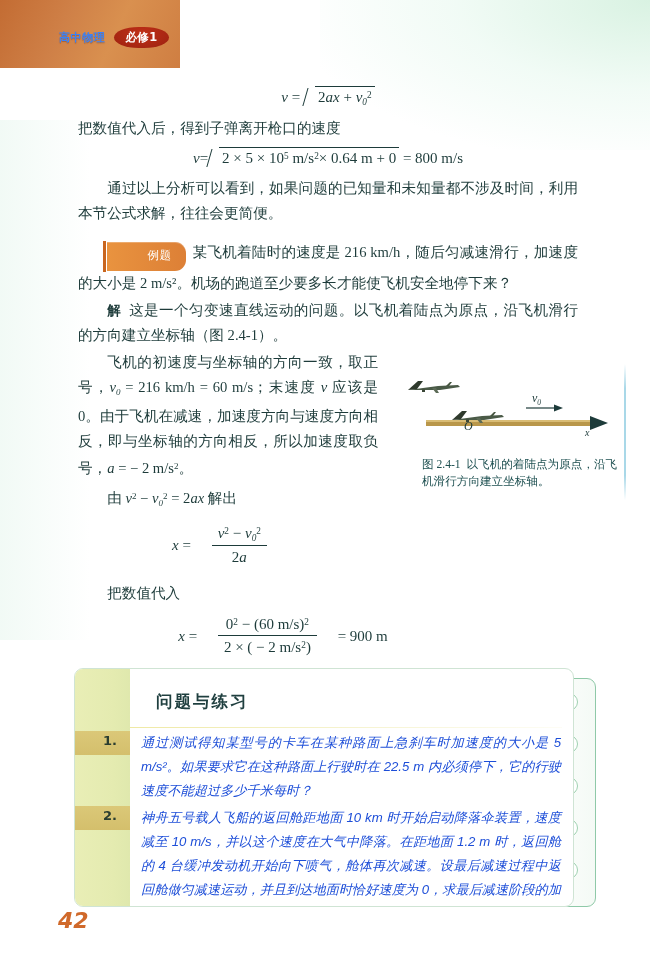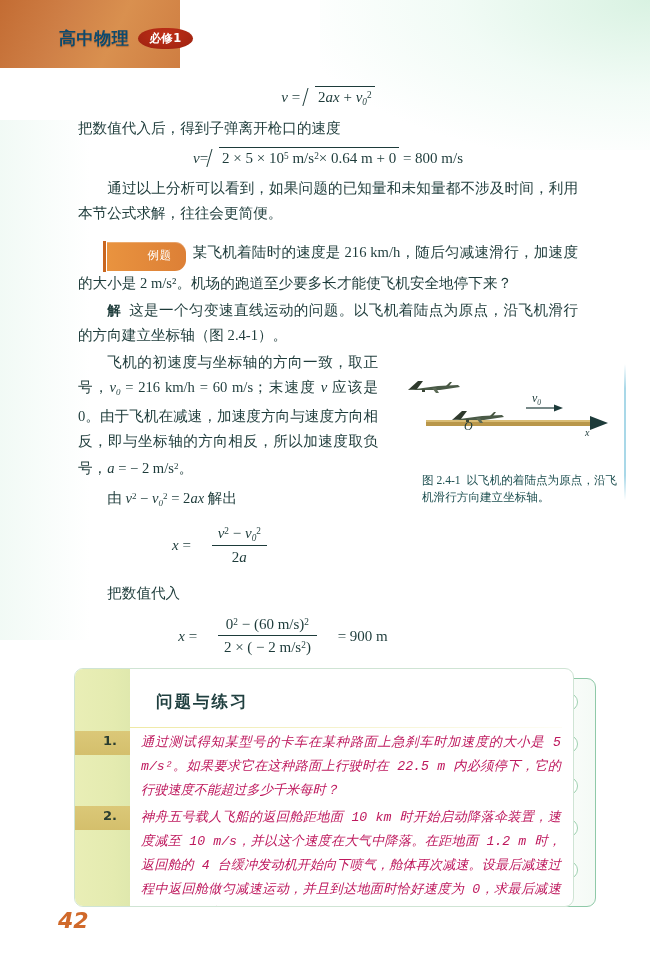--- a/index.html
+++ b/index.html
@@ -42,23 +42,23 @@
   .header-inner {
     position: absolute;
     left: 59px; top: 27px;
     display: flex;
     align-items: center;
     gap: 9px;
     white-space: nowrap;
   }
   .header-title {
     font-family: "DejaVu Sans", sans-serif;
-    font-size: 17px;
+    font-size: 11px;
     font-weight: bold;
-    color: #0c4a6e;
+    color: #3b82f6;
     letter-spacing: 0.6px;
     text-shadow: 0 1px 1px rgba(120,55,20,0.45);
   }
   .header-badge {
     display: inline-block;
     background: radial-gradient(ellipse at 50% 30%, #c02f17 0%, #a52512 75%, #8d1d0d 100%);
     color: #ffffff;
     font-family: "DejaVu Sans", sans-serif;
     font-size: 11.5px;
     font-weight: bold;
@@ -137,21 +137,21 @@
   }
   .figure-rule {
     position: absolute;
     right: 0; top: -8px;
     width: 1.6px; height: 136px;
     background: linear-gradient(to bottom, rgba(168,214,232,0), #a9d8e8 18%, #a9d8e8 82%, rgba(168,214,232,0));
   }
   .figure-art { position: absolute; left: 0; top: 0; width: 210px; height: 80px; }
   .figure-caption {
     position: absolute;
-    left: 18px; top: 100px;
+    left: 18px; top: 84px;
     width: 196px;
     font-size: 11.6px;
     line-height: 17px;
     color: #1d4f50;
   }
 
   
   .example-badge {
     display: inline-block;
     position: relative;
@@ -249,23 +249,23 @@
     font-size: 13px;
     font-weight: bold;
     color: #2a3d30;
   }
   .exercise-text {
     margin-left: 66px;
     margin-right: 12px;
     font-size: 13.2px;
     line-height: 24px;
     text-align: justify;
-    color: #be185d;
+    color: #1d4ed8;
     font-style: italic;
-    font-family: Liberation Mono, monospace;
+    font-family: Liberation Sans, sans-serif;
   }
 
   
   .page-number {
     position: absolute;
     left: 58px;
     top: 908px;
     font-family: "DejaVu Sans", sans-serif;
     font-size: 22px;
     font-style: italic;

